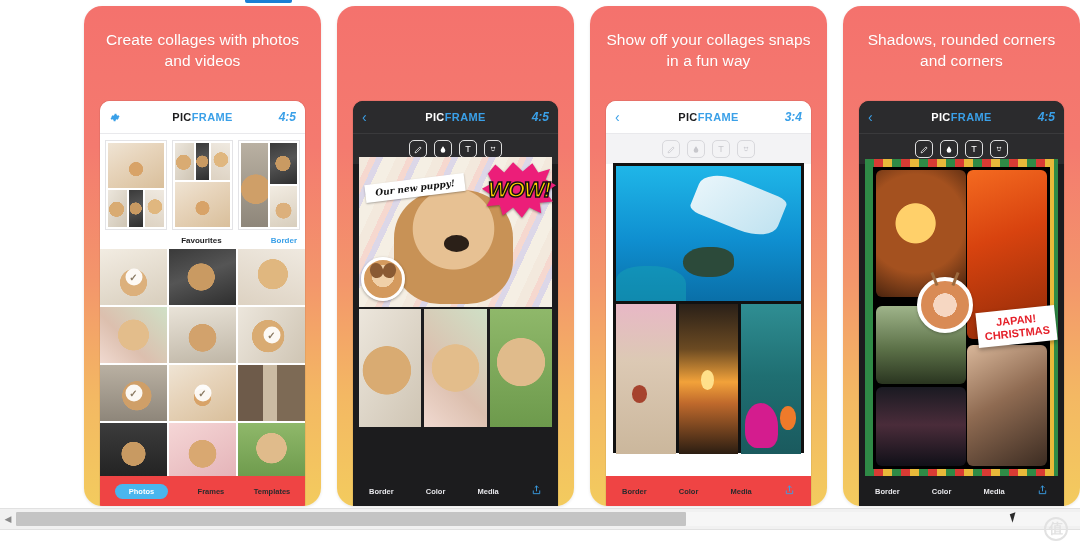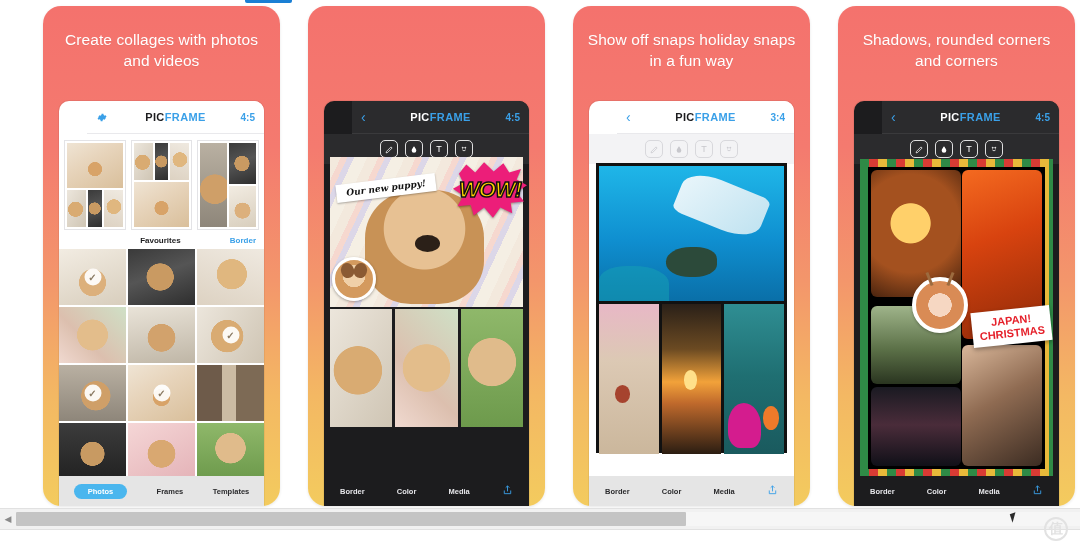--- a/index.html
+++ b/index.html
@@ -13,21 +13,21 @@
 
   
   .top-indicator{
     position:absolute; left:245px; top:0px; width:47px; height:3px;
     background:#1a7fd4; border-radius:0 0 2px 2px;
   }
 
   
   .gallery{
     position:absolute; left:0; top:6px; width:1080px; height:504px;
-    display:flex; gap:16px;
+    display:flex; gap:4px;justify-content:flex-end;
   }
   .card{
     position:relative;
     width:237px; height:500px; margin-left:12px;
     border-radius:18px;
     background: linear-gradient(180deg,#f4726d 0%, #f47a6f 28%, #f3966b 55%, #f3b863 78%, #f3cb5e 100%);
     box-shadow: 0 1px 3px rgba(0,0,0,.10);
     overflow:hidden;
     flex: 0 0 auto;
   }
@@ -45,25 +45,25 @@
     background:#fff;
     border-top-left-radius:10px; border-top-right-radius:10px;
     overflow:hidden;
     box-shadow:0 0 0 1px rgba(0,0,0,.05);
   }
   .phone.dark{ background:#1c1c1e; }
 
   
   .navbar{
     height:26px; display:flex; align-items:center; justify-content:space-between;
-    padding:16px 9px; background:#fff; border-bottom:1px solid #e9e9ec;margin-left:28px;
+    padding:16px 9px; background:#fff; border-bottom:1px solid #e9e9ec;
   }
   .navbar.dark{ background:#2b2b2d; border-bottom:1px solid #3a3a3c; }
   .nav-left{ width:32px; font-size:12px; color:#3aa0e8; display:flex; align-items:center; }
-  .nav-right{ width:32px; text-align:right; font-size:10px; color:#3aa0e8; font-weight:600;}
+  .nav-right{ width:32px; text-align:right; font-size:12px; color:#3aa0e8; font-weight:600;font-style:italic;}
   .brand{ font-size:11px; font-weight:700; letter-spacing:.4px; }
   .brand .pic{ color:#1d1d1f; }
   .brand .frame{ color:#3aa0e8; }
   .navbar.dark .brand .pic{ color:#ffffff; }
   .gear{ width:11px; height:11px; display:block; }
   .chev{ font-size:14px; line-height:14px; font-weight:400;}
 
   
   .icon-toolbar{
     height:30px; display:flex; align-items:center; justify-content:center; gap:7px;
@@ -76,21 +76,21 @@
     display:flex; align-items:center; justify-content:center;
     font-size:9px; color:#fff;
   }
   .icon-toolbar.light .ibtn{ border-color:#d8d8dc; color:#c7c7cc; }
   .ibtn svg{ display:block; }
 
   
   .tabbar{
     position:absolute; left:0; bottom:0; width:100%; height:30px;
     display:flex; align-items:center; justify-content:space-around;
-    background:#e5e5e5; font-size:7.5px; color:#2b2b2d; font-weight:600;
+    background:#ef4444; font-size:7.5px; color:#2b2b2d; font-weight:600;
   }
   .tabbar.dark{ background:#1c1c1e; color:#e6e6ea; }
   .pill{
     background:#4ab6ee; color:#fff; border-radius:9px;
     padding:3px 14px; font-size:7.5px; font-weight:700;
   }
   .share-ico{ color:#3aa0e8; }
 
   
   .layout-row{ display:flex; gap:5px; padding:6px 5px 4px 5px; background:#fff; }
@@ -408,21 +408,21 @@
                 <path d="M12 15V3"></path>
                 <path d="M8 7l4-4 4 4"></path>
                 <path d="M5 13v7h14v-7"></path>
               </svg>
           </span>
         </div>
       </div>
     </div>
 
     <div class="card">
-      <div class="card-title">Show off snaps holiday snaps in a fun way</div>
+      <div class="card-title">Show off your collages snaps in a fun way</div>
 
       <div class="phone">
         <div class="navbar">
           <div class="nav-left">
               <span class="chev">‹</span>
             </div>
           <div class="brand">
             <span class="pic">PIC</span><span class="frame">FRAME</span>
           </div>
           <div class="nav-right">3:4</div>

